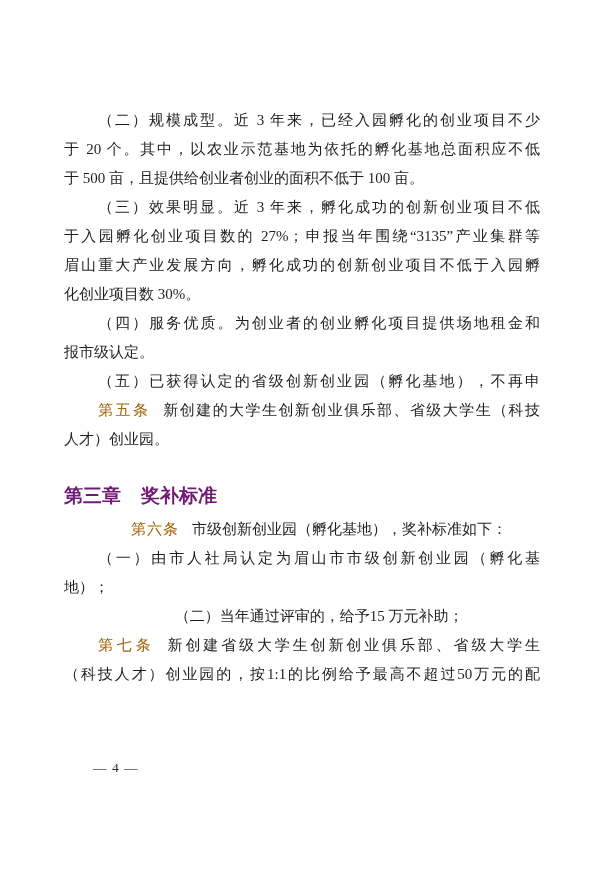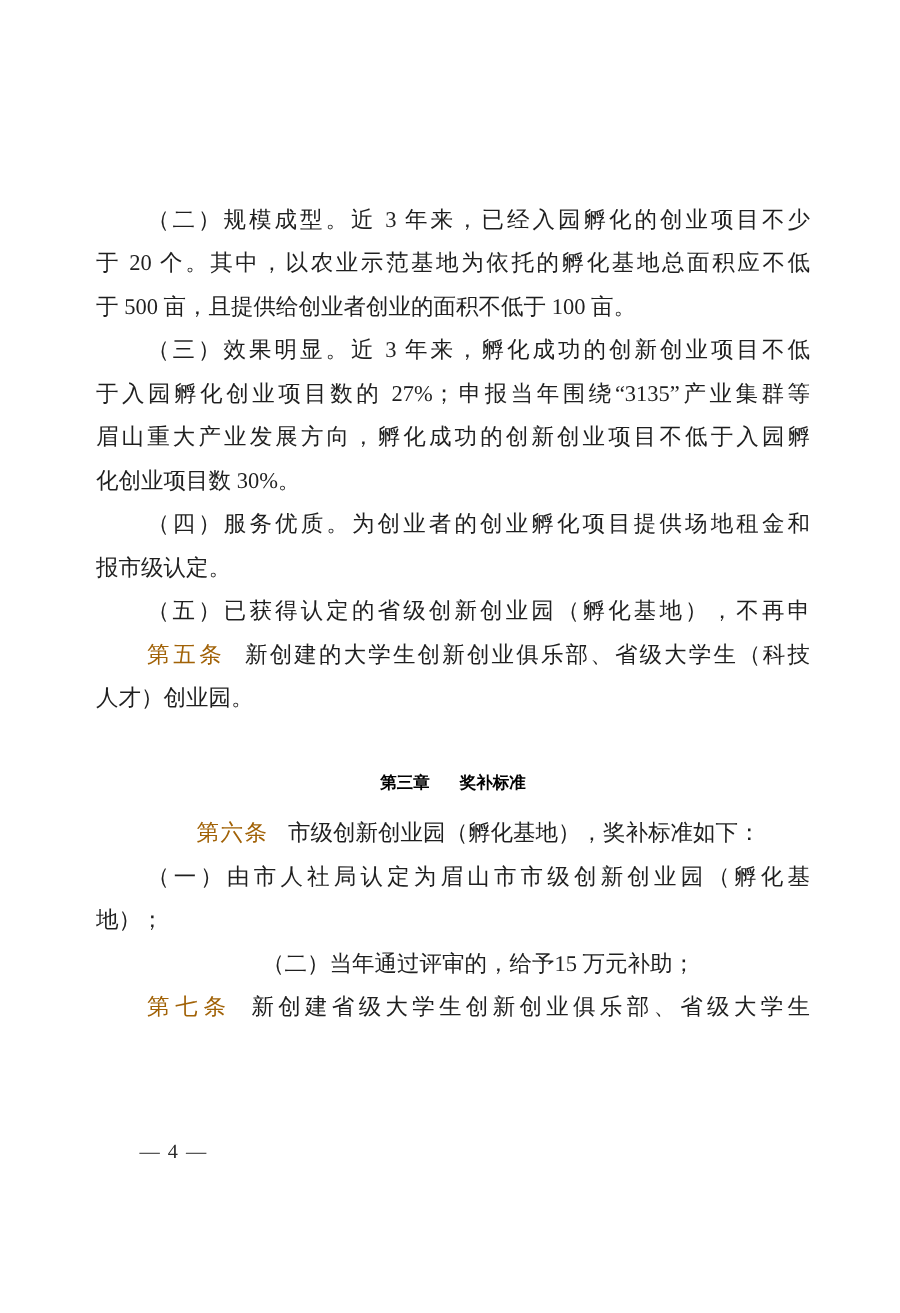--- a/index.html
+++ b/index.html
@@ -11,21 +11,21 @@
     width: 600px;
     height: 875px;
     background: #ffffff;
     overflow: hidden;
     color: #1f1f1f;
   }
 
   .doc-body {
     position: absolute;
     left: 64px;
-    top: 133px;
+    top: 106px;
     width: 476px;
   }
 
   .ln {
     height: 29px;
     line-height: 29px;
     font-size: 15px;
     overflow: hidden;
     color: #1f1f1f;
   }
@@ -42,24 +42,24 @@
     color: #a16207;
     letter-spacing: 1px;
     margin-right: 13px;
   }
 
   .chapter {
     height: 29px;
     line-height: 29px;
     margin-top: 27px;
     margin-bottom: 5px;
-    text-align: center;
+    text-align: left;
     font-weight: bold;
-    font-size: 11px;
-    color: #000000;
+    font-size: 19px;
+    color: #701a75;
   }
   .chapter .c1 { margin-right: 20px; }
 
   .page-number {
     position: absolute;
     left: 93px;
     top: 758px;
     font-size: 13.5px;
     line-height: 20px;
     letter-spacing: 1px;
@@ -99,18 +99,19 @@
     <div class="ln indent">
       <span class="art">第六条</span><span>市级创新创业园（孵化基地），奖补标准如下：</span>
     </div>
     <div class="ln indent just">（一）由市人社局认定为眉山市市级创新创业园（孵化基</div>
     <div class="ln">地）；</div>
     <div class="ln indent">（二）当年通过评审的，给予15 万元补助；</div>
 
     <div class="ln indent just">
       <span class="art">第七条</span><span>新创建省级大学生创新创业俱乐部、省级大学生</span>
     </div>
+    <div class="ln just">（科技人才）创业园的，按1:1的比例给予最高不超过50万元的配</div>
 
   </div>
 
   <div class="page-number">— 4 —</div>
 
 </div>
 
 </body></html>

